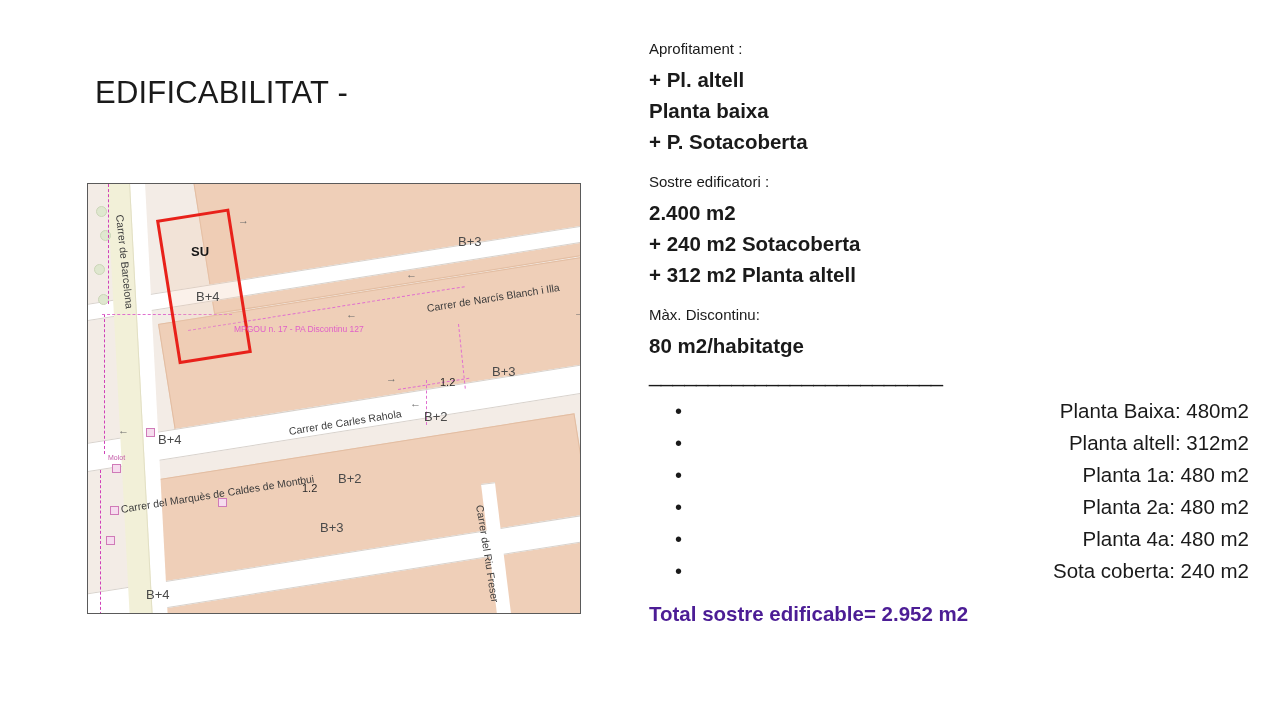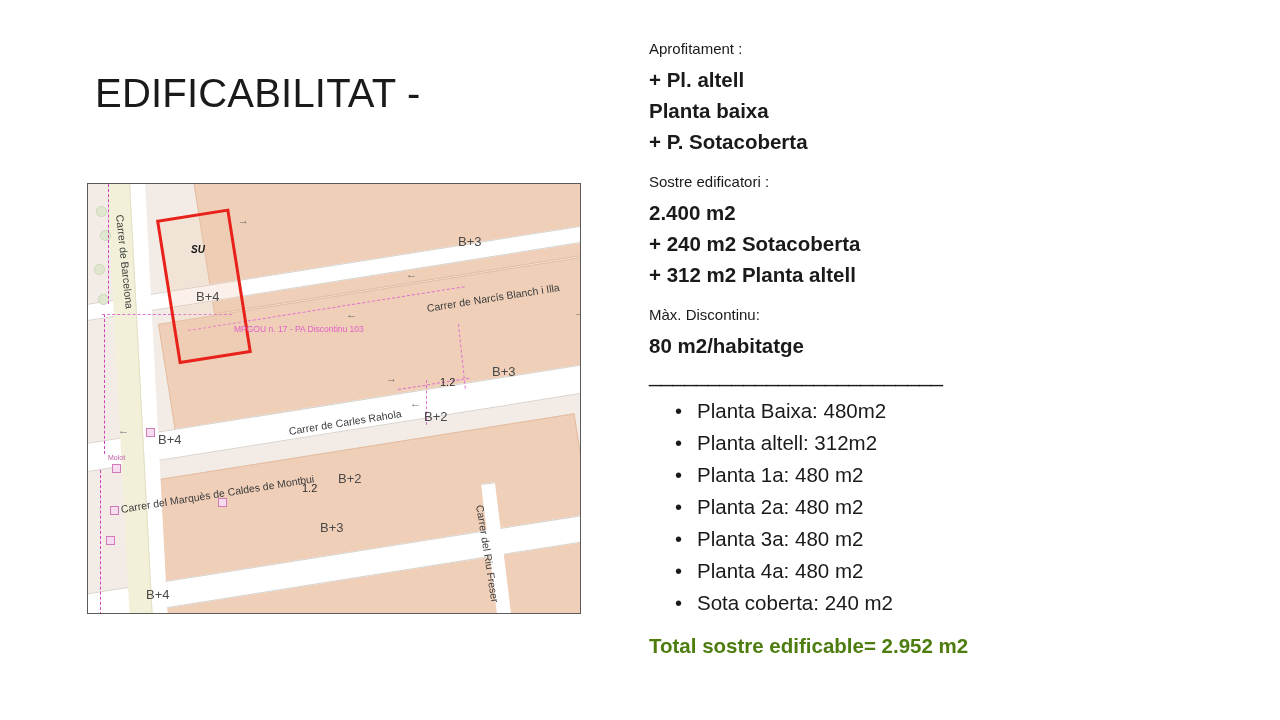--- a/index.html
+++ b/index.html
@@ -17,21 +17,21 @@
   }
 
   
   .title-block {
     position: absolute;
     left: 95px;
     top: 72px;
     width: 500px;
   }
   .title-line1 {
-    font-size: 40px;
+    font-size: 31px;
     line-height: 42px;
     letter-spacing: 0.2px;
     color: #1a1a1a;
   }
   .title-line2 {
     font-size: 31px;
     line-height: 42px;
     letter-spacing: 0.2px;
     color: #1a1a1a;
   }
@@ -88,24 +88,23 @@
     white-space: nowrap;
   }
   .mpgou-label {
     position: absolute;
     font-size: 8.5px;
     color: #e060c8;
     white-space: nowrap;
   }
   .su-label {
     position: absolute;
-    font-size: 10px;
+    font-size: 13px;
     font-weight: bold;
     color: #161616;
-    font-style: italic;
   }
   .plot-highlight {
     position: absolute;
     border: 3px solid #e8211a;
     background: rgba(238, 200, 173, 0.25);
   }
   .dashpink {
     position: absolute;
     border-top: 1.5px dashed #e070cf;
   }
@@ -166,41 +165,42 @@
   .rule {
     font-size: 22px;
     line-height: 28px;
     letter-spacing: -0.5px;
     color: #1a1a1a;
   }
   ul.bullets {
     margin: 6px 0 12px 0;
     padding-left: 26px;
     list-style: none;
+    text-align: right;
   }
   ul.bullets li {
     font-size: 20.5px;
     line-height: 32px;
     color: #1a1a1a;
     position: relative;
     padding-left: 22px;
   }
   ul.bullets li:before {
     content: "\2022";
     position: absolute;
     left: 0;
     top: 0;
     font-size: 20px;
     color: #1a1a1a;
   }
   .total {
     font-size: 20.5px;
     line-height: 30px;
     font-weight: bold;
-    color: #4d7c0f;
+    color: #4c1d95;
     margin-top: 10px;
   }
 </style>
 </head>
 <body>
 
 <div class="title-block">
   <div class="title-line1">EDIFICABILITAT -</div>
 </div>
 
@@ -251,21 +251,21 @@
     <div class="blocklabel" style="left:404px; top:180px;">B+3</div>
     <div class="blocklabel" style="left:336px; top:225px;">B+2</div>
     <div class="blocklabel" style="left:70px; top:248px;">B+4</div>
     <div class="blocklabel" style="left:250px; top:287px;">B+2</div>
     <div class="blocklabel" style="left:232px; top:336px;">B+3</div>
     <div class="blocklabel" style="left:58px; top:403px;">B+4</div>
 
     <div class="numlabel" style="left:352px; top:192px;">1.2</div>
     <div class="numlabel" style="left:214px; top:298px;">1.2</div>
 
-    <div class="mpgou-label" style="left:146px; top:140px;">MPGOU n. 17 - PA Discontinu 103</div>
+    <div class="mpgou-label" style="left:146px; top:140px;">MPGOU n. 17 - PA Discontinu 127</div>
 
     <div class="poi" style="left:58px; top:244px;"></div>
     <div class="poi" style="left:24px; top:280px;"></div>
     <div class="poi-text" style="left:20px; top:270px;">Molot</div>
     <div class="poi" style="left:22px; top:322px;"></div>
     <div class="poi" style="left:130px; top:314px;"></div>
     <div class="poi" style="left:18px; top:352px;"></div>
 
     <div class="roadlabel" style="left:38px; top:30px; transform:rotate(84deg); transform-origin:0 0;">Carrer de Barcelona</div>
     <div class="roadlabel" style="left:338px; top:118px; transform:rotate(-9deg); transform-origin:0 0;">Carrer de Narcís Blanch i Illa</div>
@@ -294,19 +294,18 @@
 
   <div class="lbl">Màx. Discontinu:</div>
   <div class="bold">80 m2/habitatge</div>
   <div class="rule">_________________________</div>
 
   <ul class="bullets">
     <li>Planta Baixa: 480m2</li>
     <li>Planta altell: 312m2</li>
     <li>Planta 1a: 480 m2</li>
     <li>Planta 2a: 480 m2</li>
-    <li>Planta 3a: 480 m2</li>
     <li>Planta 4a:  480 m2</li>
     <li>Sota coberta:  240 m2</li>
   </ul>
 
   <div class="total">Total sostre edificable= 2.952 m2</div>
 </div>
 
 </body></html>

